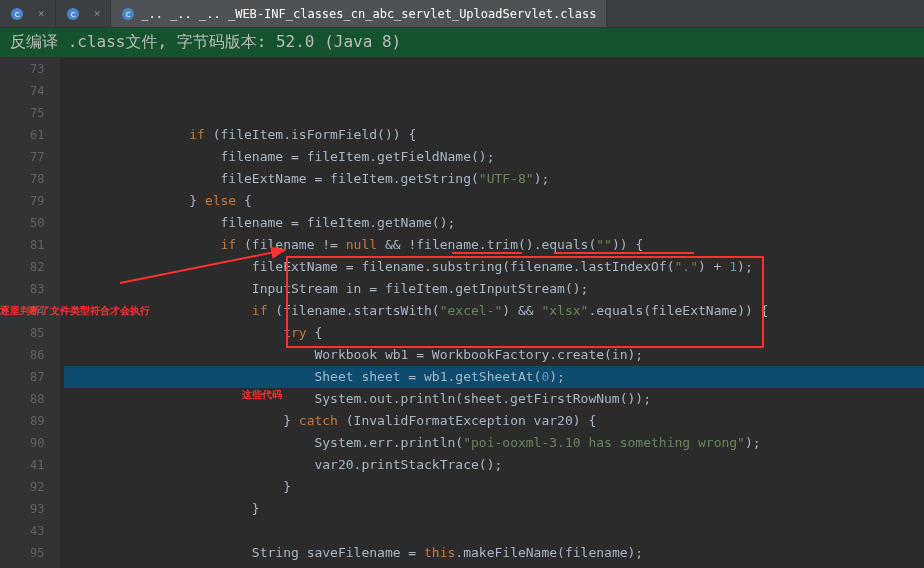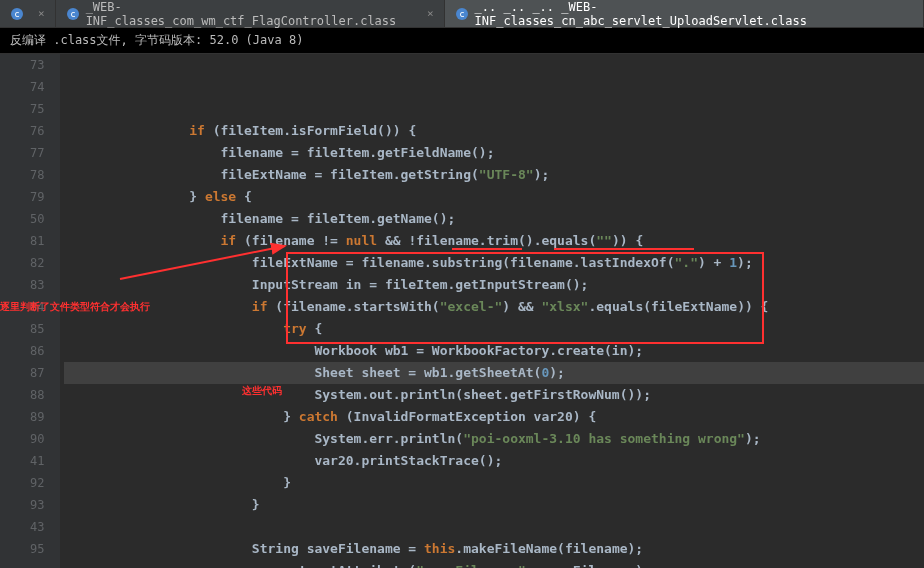--- a/index.html
+++ b/index.html
@@ -40,23 +40,23 @@
   display: inline-flex;
   align-items: center;
   justify-content: center;
 }
 .tab-close {
   margin-left: 8px;
   font-size: 11px;
   color: #888;
 }
 .info-bar {
-  background: #000000;
+  background: #14532d;
   padding: 4px 10px;
-  font-size: 12px;
+  font-size: 16px;
   color: #bbbbbb;
   border-bottom: 1px solid #323232;
 }
 .editor {
   display: flex;
   height: calc(100% - 50px);
   position: relative;
 }
 .gutter {
   width: 60px;
@@ -76,21 +76,20 @@
   flex: 1;
   padding-left: 4px;
   white-space: pre;
   font-size: 13px;
   line-height: 22px;
   position: relative;
 }
 .code-line {
   height: 22px;
   line-height: 22px;
-  font-weight: bold;
 }
 .kw { color: #cc7832; }
 .str { color: #6a8759; }
 .num { color: #6897bb; }
 .highlight-box {
   position: absolute;
   border: 2px solid #ff3030;
   pointer-events: none;
 }
 .red-underline {
@@ -104,21 +103,21 @@
   font-size: 10px;
   font-family: "Microsoft YaHei", sans-serif;
   font-weight: 700;
   text-align: right;
 }
 svg.arrow {
   position: absolute;
   overflow: visible;
 }
 .caret-line {
-  background: #404040;
+  background: #0c4a6e;
 }
 </style>
 </head>
 <body>
 
 <div class="tabs">
   <div class="tab">
     <span class="tab-icon">
       <svg width="14" height="14">
           <circle cx="7" cy="7" r="6" fill="#4a86cf"></circle>
@@ -127,21 +126,20 @@
     </span>
     <span class="tab-close">×</span>
   </div>
   <div class="tab">
     <span class="tab-icon">
       <svg width="14" height="14">
           <circle cx="7" cy="7" r="6" fill="#4a86cf"></circle>
           <text x="7" y="10" font-size="9" text-anchor="middle" fill="#fff">c</text>
         </svg>
     </span>
-    <span>_WEB-INF_classes_com_wm_ctf_FlagController.class</span>
     <span class="tab-close">×</span>
   </div>
   <div class="tab active">
     <span class="tab-icon">
       <svg width="14" height="14">
           <circle cx="7" cy="7" r="6" fill="#4a86cf"></circle>
           <text x="7" y="10" font-size="9" text-anchor="middle" fill="#fff">c</text>
         </svg>
     </span>
     <span>_.. _.. _.. _WEB-INF_classes_cn_abc_servlet_UploadServlet.class</span>
@@ -149,21 +147,21 @@
   </div>
 </div>
 
 <div class="info-bar">反编译 .class文件, 字节码版本: 52.0 (Java 8)</div>
 
 <div class="editor">
   <div class="gutter" id="gutter">
       <div class="gutter-line">73</div>
       <div class="gutter-line">74</div>
       <div class="gutter-line">75</div>
-      <div class="gutter-line">76</div>
+      <div class="gutter-line">61</div>
       <div class="gutter-line">77</div>
       <div class="gutter-line">78</div>
       <div class="gutter-line">79</div>
       <div class="gutter-line">50</div>
       <div class="gutter-line">81</div>
       <div class="gutter-line">82</div>
       <div class="gutter-line">83</div>
       <div class="gutter-line">84</div>
       <div class="gutter-line">85</div>
       <div class="gutter-line">86</div>

